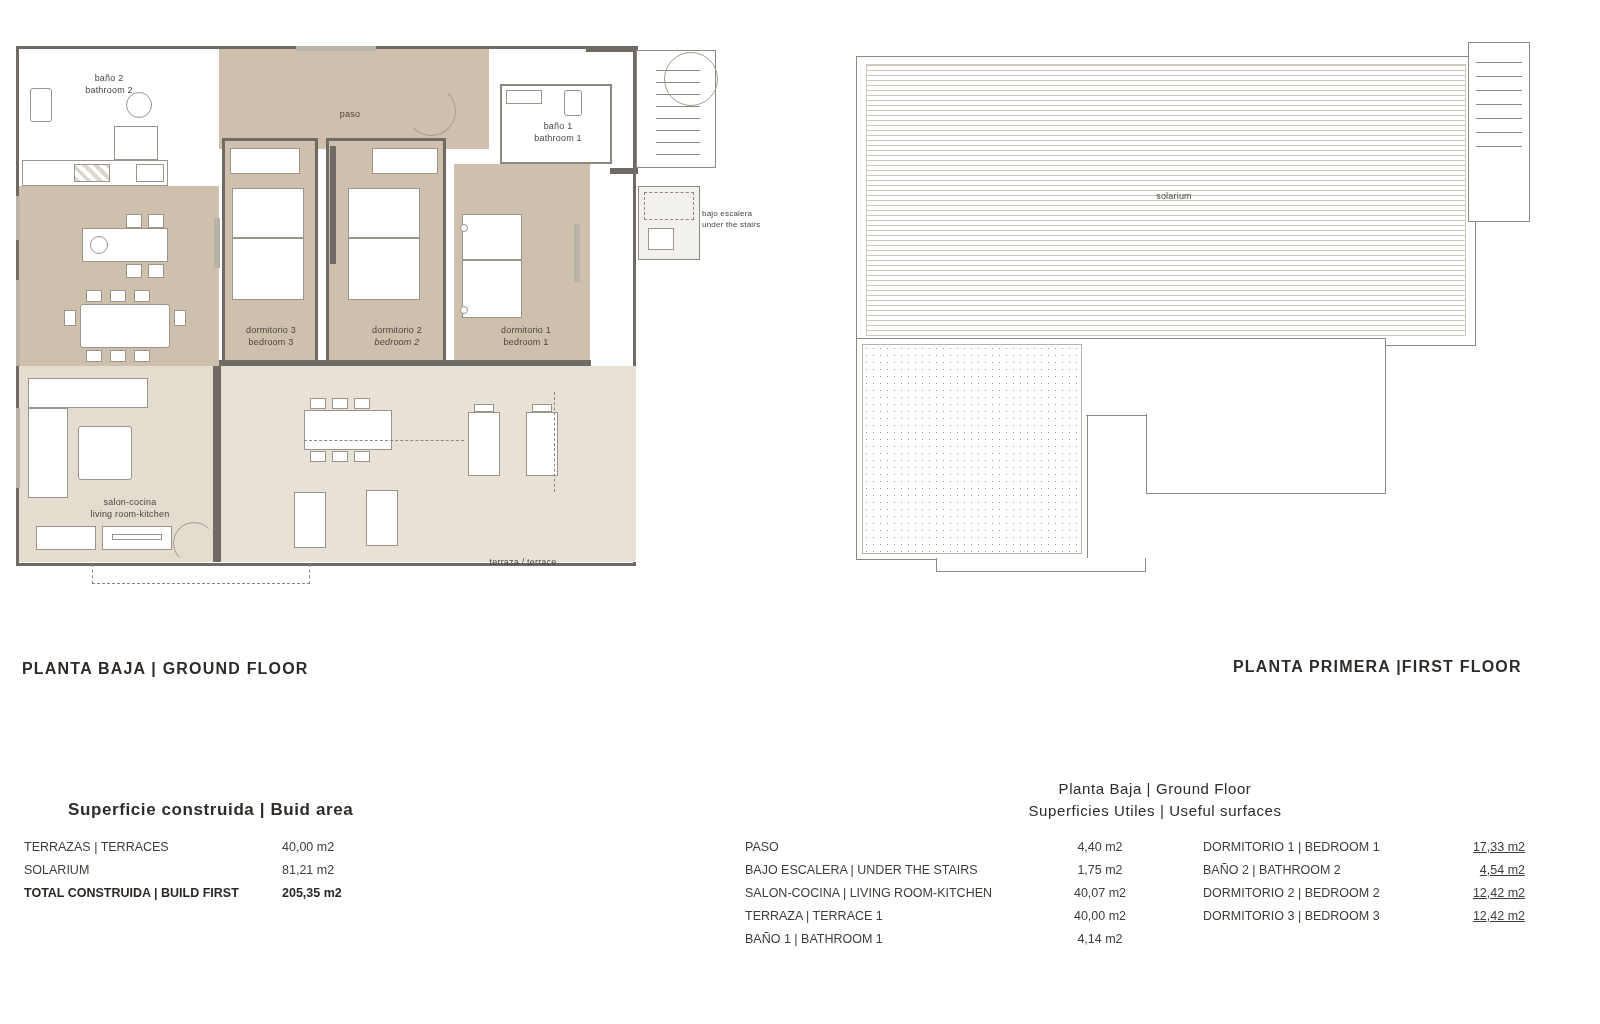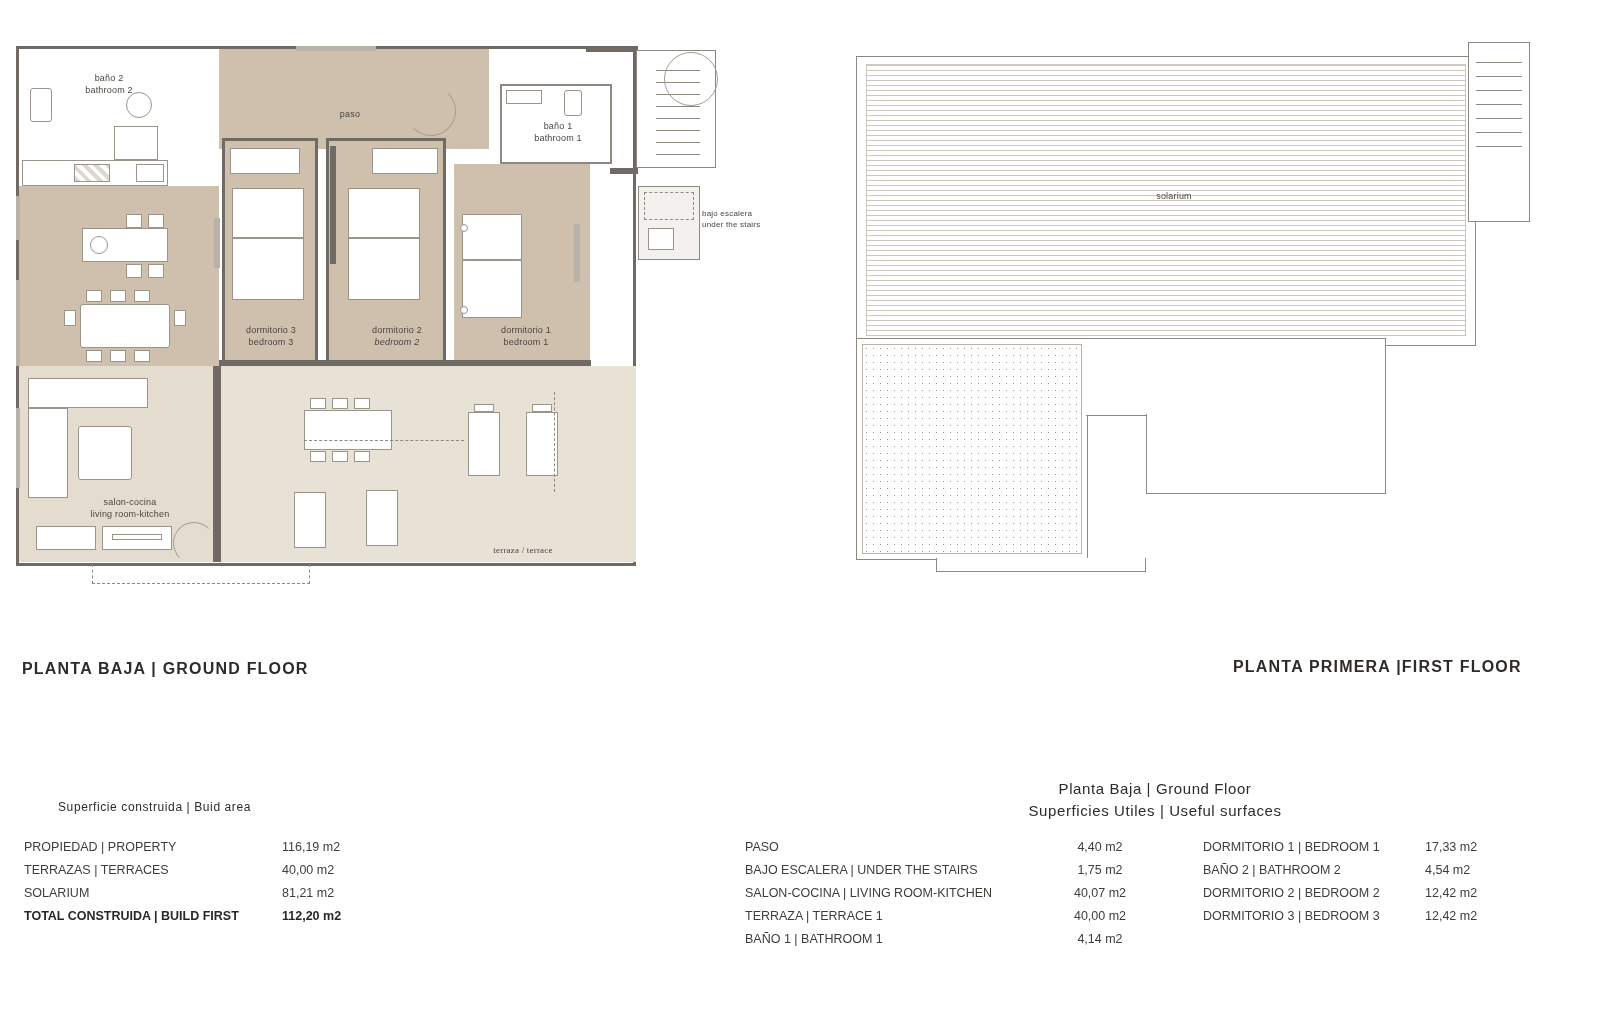--- a/index.html
+++ b/index.html
@@ -107,21 +107,21 @@
   #title-first  { left: 1233px; top: 658px; }
 
   
   .table-head {
     position: absolute;
     font-size: 15px;
     letter-spacing: .6px;
     color: #2f2b28;
     white-space: nowrap;
   }
-  #build-head { left: 58px; top: 800px; font-size: 12px; }
+  #build-head { left: 68px; top: 800px; font-size: 17px; font-weight: bold; }
 
   #useful-head {
     left: 945px; top: 778px; width: 420px; text-align: center;
     line-height: 22px;
   }
   #useful-head .ln { display: block; white-space: nowrap; }
 
   .area-table {
     position: absolute;
     font-size: 12.5px;
@@ -140,21 +140,21 @@
   #build-table { left: 24px; top: 840px; width: 420px; }
   #build-table .name { width: 258px; }
   #build-table .val  { width: 120px; }
 
   #useful-left { left: 745px; top: 840px; width: 420px; }
   #useful-left .name { width: 300px; }
   #useful-left .val  { width: 110px; text-align: center; }
 
   #useful-right { left: 1203px; top: 840px; width: 330px; }
   #useful-right .name { width: 222px; }
-  #useful-right .val  { width: 100px; text-align: left; }
+  #useful-right .val  { width: 100px; text-align: right; text-decoration: underline; }
 </style>
 </head>
 <body>
 
 <div class="plan-wrap" id="ground-plan">
 
   <div class="gf-outer"></div>
 
   <div class="blk room-fill-white" style="left:11px; top:21px; width:130px; height:120px;"></div>
   <div class="lbl" style="left:46px; top:44px; width:110px;">baño 2</div>
@@ -258,21 +258,21 @@
   </div>
   <div class="door-arc" style="left:656px; top:24px; width:54px; height:54px; border-color:#a39c92;"></div>
 
   <div class="blk" style="left:630px; top:158px; width:62px; height:74px; border:1px solid #8d8880; background:#f3f1ed;"></div>
   <div class="dashbox" style="left:636px; top:164px; width:50px; height:28px;"></div>
   <div class="furn" style="left:640px; top:200px; width:26px; height:22px;"></div>
   <div class="lbl small" style="left:694px; top:180px; width:110px; text-align:left;">bajo escalera</div>
   <div class="lbl small" style="left:694px; top:191px; width:110px; text-align:left;">under the stairs</div>
 
   <div class="blk room-fill-terrace" style="left:211px; top:338px; width:417px; height:196px;"></div>
-  <div class="lbl" style="left:450px; top:516px; width:130px;font-family:Liberation Serif, serif;">terraza / terrace</div>
+  <div class="lbl" style="left:450px; top:528px; width:130px;">terraza / terrace</div>
 
   <div class="furn" style="left:296px; top:382px; width:88px; height:40px;"></div>
   <div class="furn" style="left:302px; top:370px; width:16px; height:11px;"></div>
   <div class="furn" style="left:324px; top:370px; width:16px; height:11px;"></div>
   <div class="furn" style="left:346px; top:370px; width:16px; height:11px;"></div>
   <div class="furn" style="left:302px; top:423px; width:16px; height:11px;"></div>
   <div class="furn" style="left:324px; top:423px; width:16px; height:11px;"></div>
   <div class="furn" style="left:346px; top:423px; width:16px; height:11px;"></div>
 
   <div class="furn" style="left:286px; top:464px; width:32px; height:56px;"></div>
@@ -315,34 +315,30 @@
   <div class="blk" style="left:290px; top:386px; width:240px; height:80px; border:1px solid #8d8880; border-top:none; background:#fff;"></div>
   <div class="blk" style="left:80px; top:530px; width:210px; height:14px; border:1px solid #8d8880; border-top:none; background:#fff;"></div>
 </div>
 
 <div class="plan-title" id="title-ground">PLANTA BAJA  |  GROUND FLOOR</div>
 <div class="plan-title" id="title-first">PLANTA PRIMERA  |FIRST FLOOR</div>
 
 <div class="table-head" id="build-head">Superficie construida  |  Buid area</div>
 <div class="area-table" id="build-table">
   <div class="area-row">
-    <span class="name">PROPIEDAD  |  PROPERTY</span>
-    <span class="val">116,19 m2</span>
-  </div>
-  <div class="area-row">
     <span class="name">TERRAZAS  |  TERRACES</span>
     <span class="val">40,00 m2</span>
   </div>
   <div class="area-row">
     <span class="name">SOLARIUM</span>
     <span class="val">81,21 m2</span>
   </div>
   <div class="area-row total">
     <span class="name">TOTAL CONSTRUIDA  |  BUILD FIRST</span>
-    <span class="val">112,20 m2</span>
+    <span class="val">205,35 m2</span>
   </div>
 </div>
 
 <div class="table-head" id="useful-head">
   <span class="ln">Planta Baja  |  Ground Floor</span>
   <span class="ln">Superficies Utiles  |  Useful surfaces</span>
 </div>
 
 <div class="area-table" id="useful-left">
   <div class="area-row">

